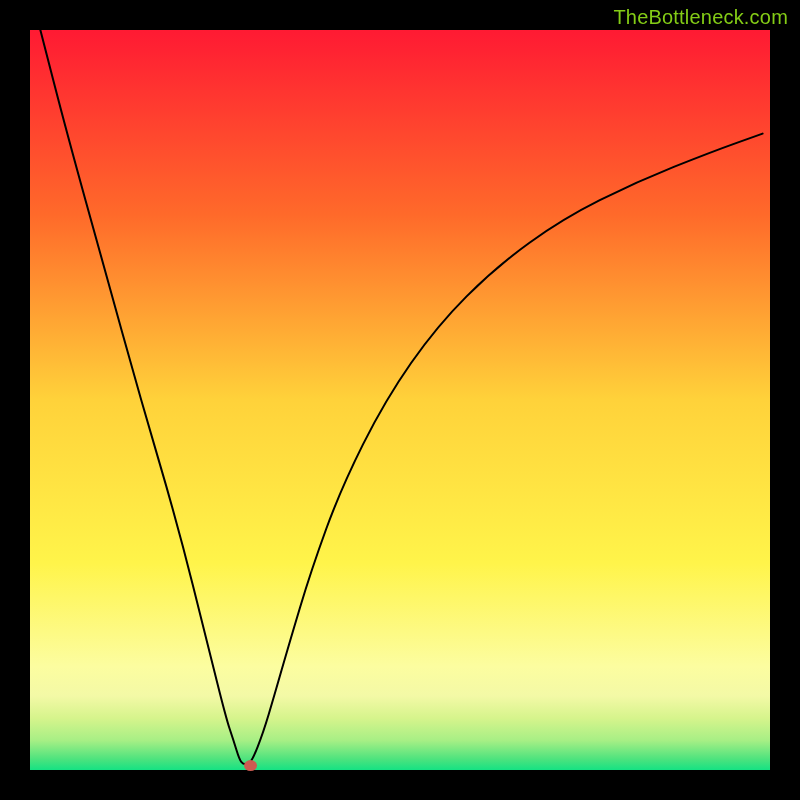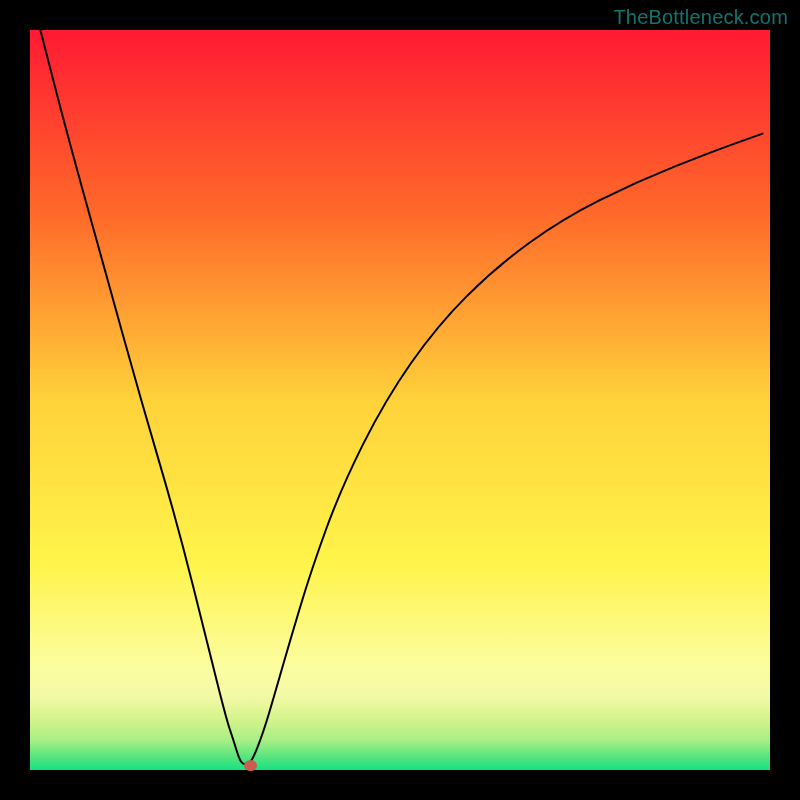--- a/index.html
+++ b/index.html
@@ -14,21 +14,21 @@
   .wrap {
     position: relative;
     width: 800px;
     height: 800px;
     background: #000;
   }
   .watermark {
     position: absolute;
     top: 6px;
     right: 12px;
-    color: #0f766e;
+    color: #84cc16;
     font-size: 20px;
     font-weight: 400;
     letter-spacing: 0.2px;
     z-index: 5;
   }
   svg.plot {
     position: absolute;
     left: 0;
     top: 0;
     width: 800px;

